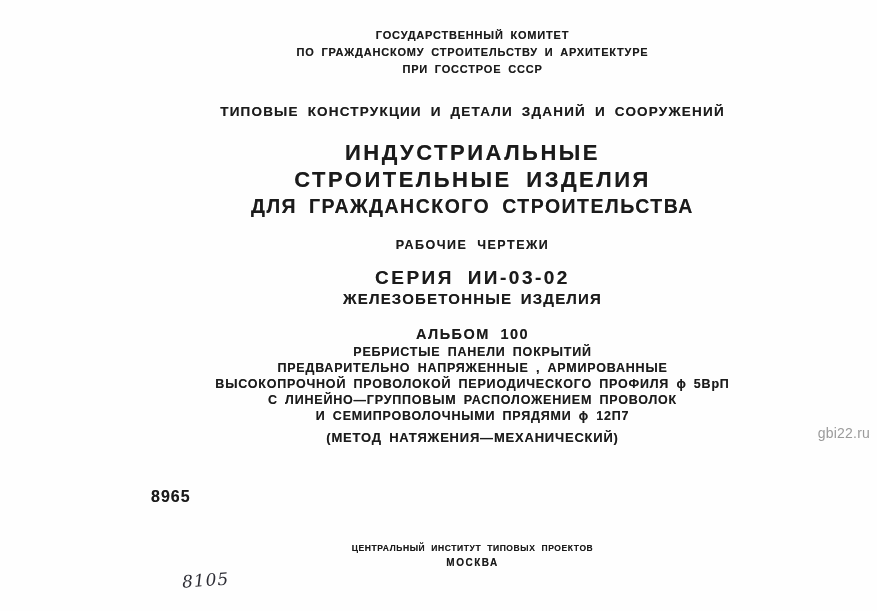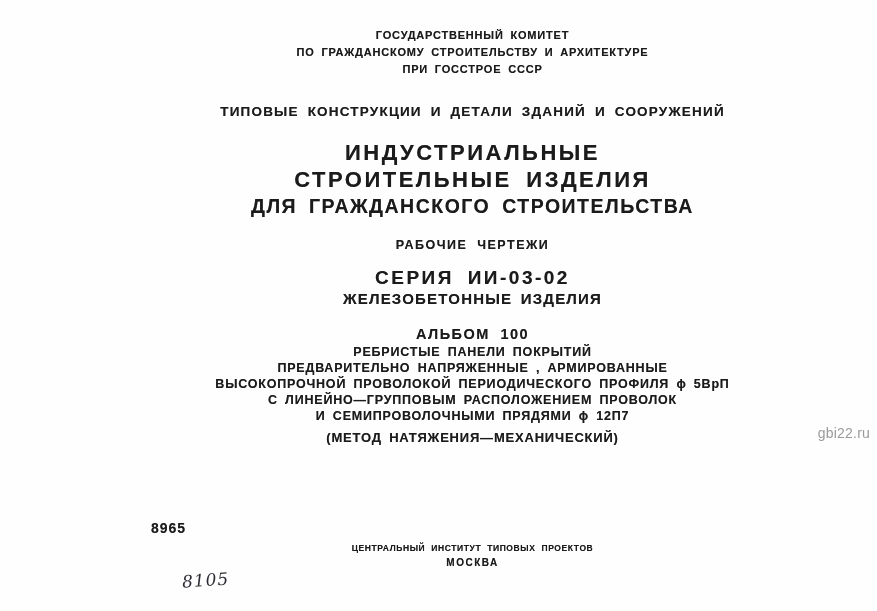--- a/index.html
+++ b/index.html
@@ -42,22 +42,22 @@
   .series-block .s1 { font-size: 19px; letter-spacing: 2.5px; line-height: 23px; word-spacing: 6px; }
   .series-block .s2 { font-size: 15px; letter-spacing: 1.2px; line-height: 20px; word-spacing: 3px; }
 
   .album-block { top: 325px; }
   .album-block .a-title { font-size: 14.5px; font-weight: bold; letter-spacing: 1.5px; line-height: 19px; word-spacing: 5px; }
   .album-block .a-line { font-size: 12.5px; font-weight: 600; letter-spacing: .8px; line-height: 16px; word-spacing: 3px; }
 
   .method-line { top: 430px; font-size: 13px; font-weight: 600; letter-spacing: .8px; word-spacing: 3px; }
 
   .order-number {
-    position: absolute; left: 151px; top: 520px;
-    font-size: 14px; font-weight: bold; letter-spacing: 1px;
+    position: absolute; left: 151px; top: 488px;
+    font-size: 16px; font-weight: bold; letter-spacing: 1px;
   }
   .institute-line { top: 543px; font-size: 8.5px; font-weight: bold; letter-spacing: .6px; word-spacing: 3px; }
   .city-line { top: 557px; font-size: 10px; font-weight: bold; letter-spacing: 1.5px; }
 
   .handwritten {
     position: absolute; left: 182px; top: 570px;
     font-family: "DejaVu Serif", serif;
     font-style: italic;
     font-size: 17px;
     color: #2c2c34;

